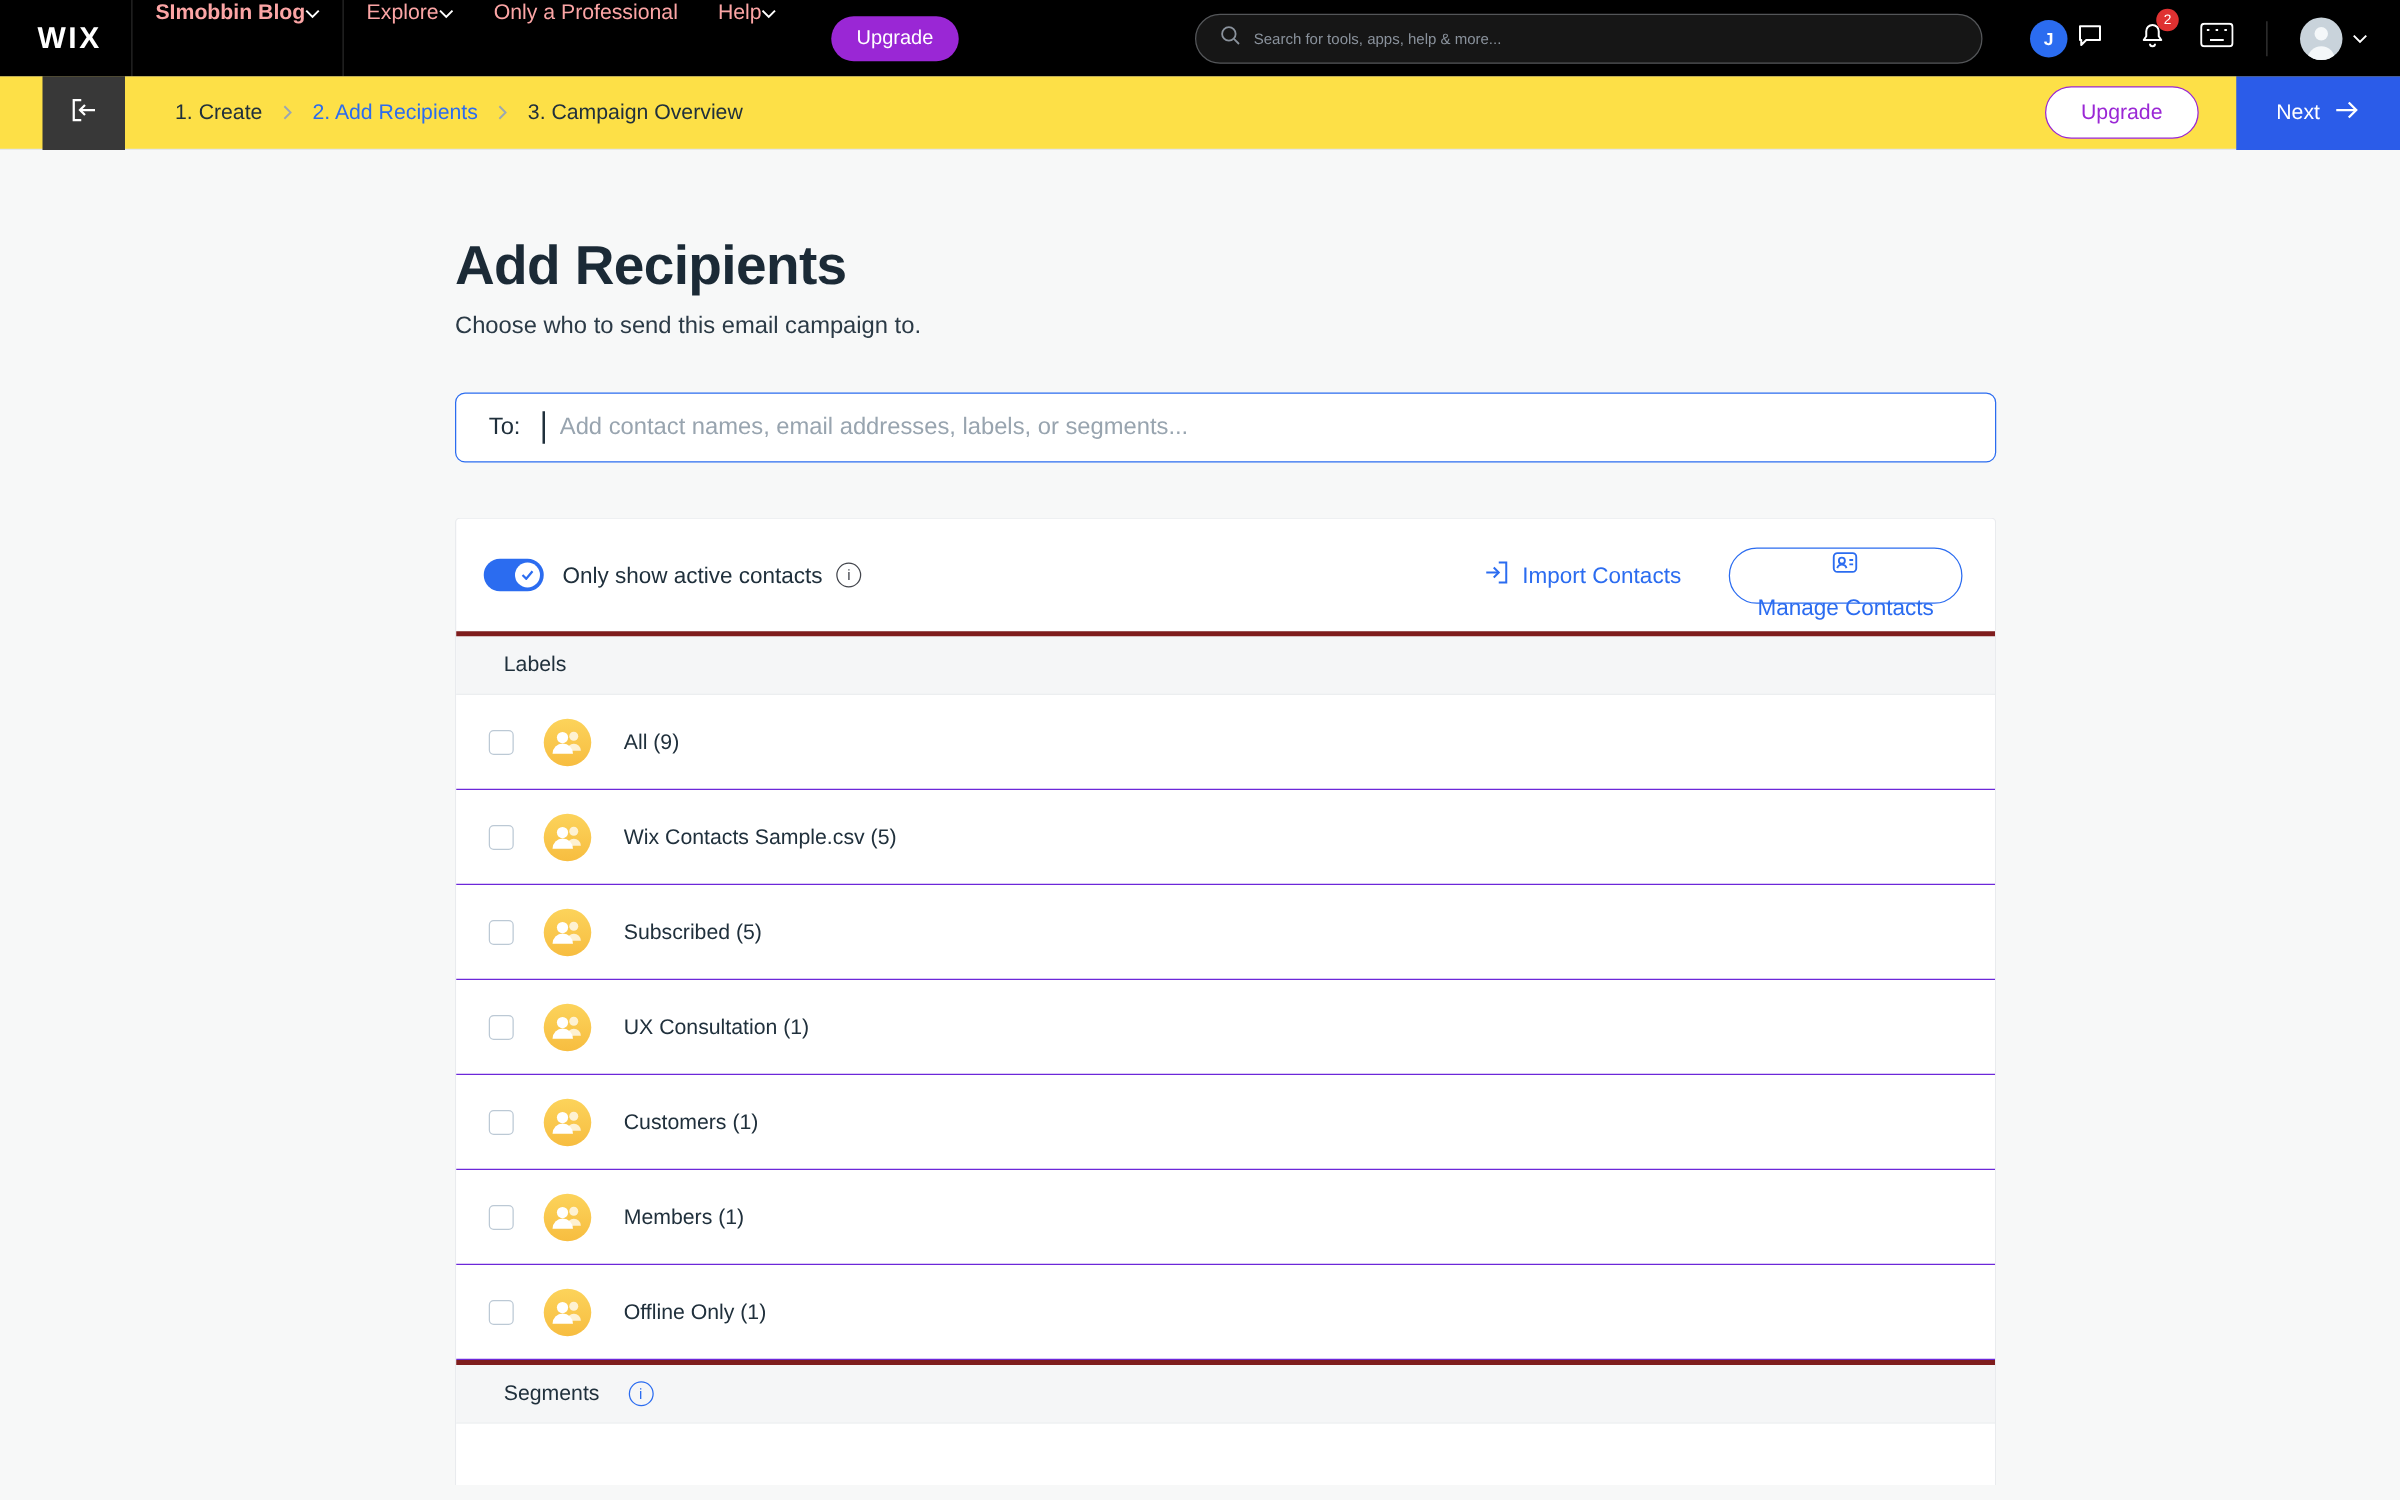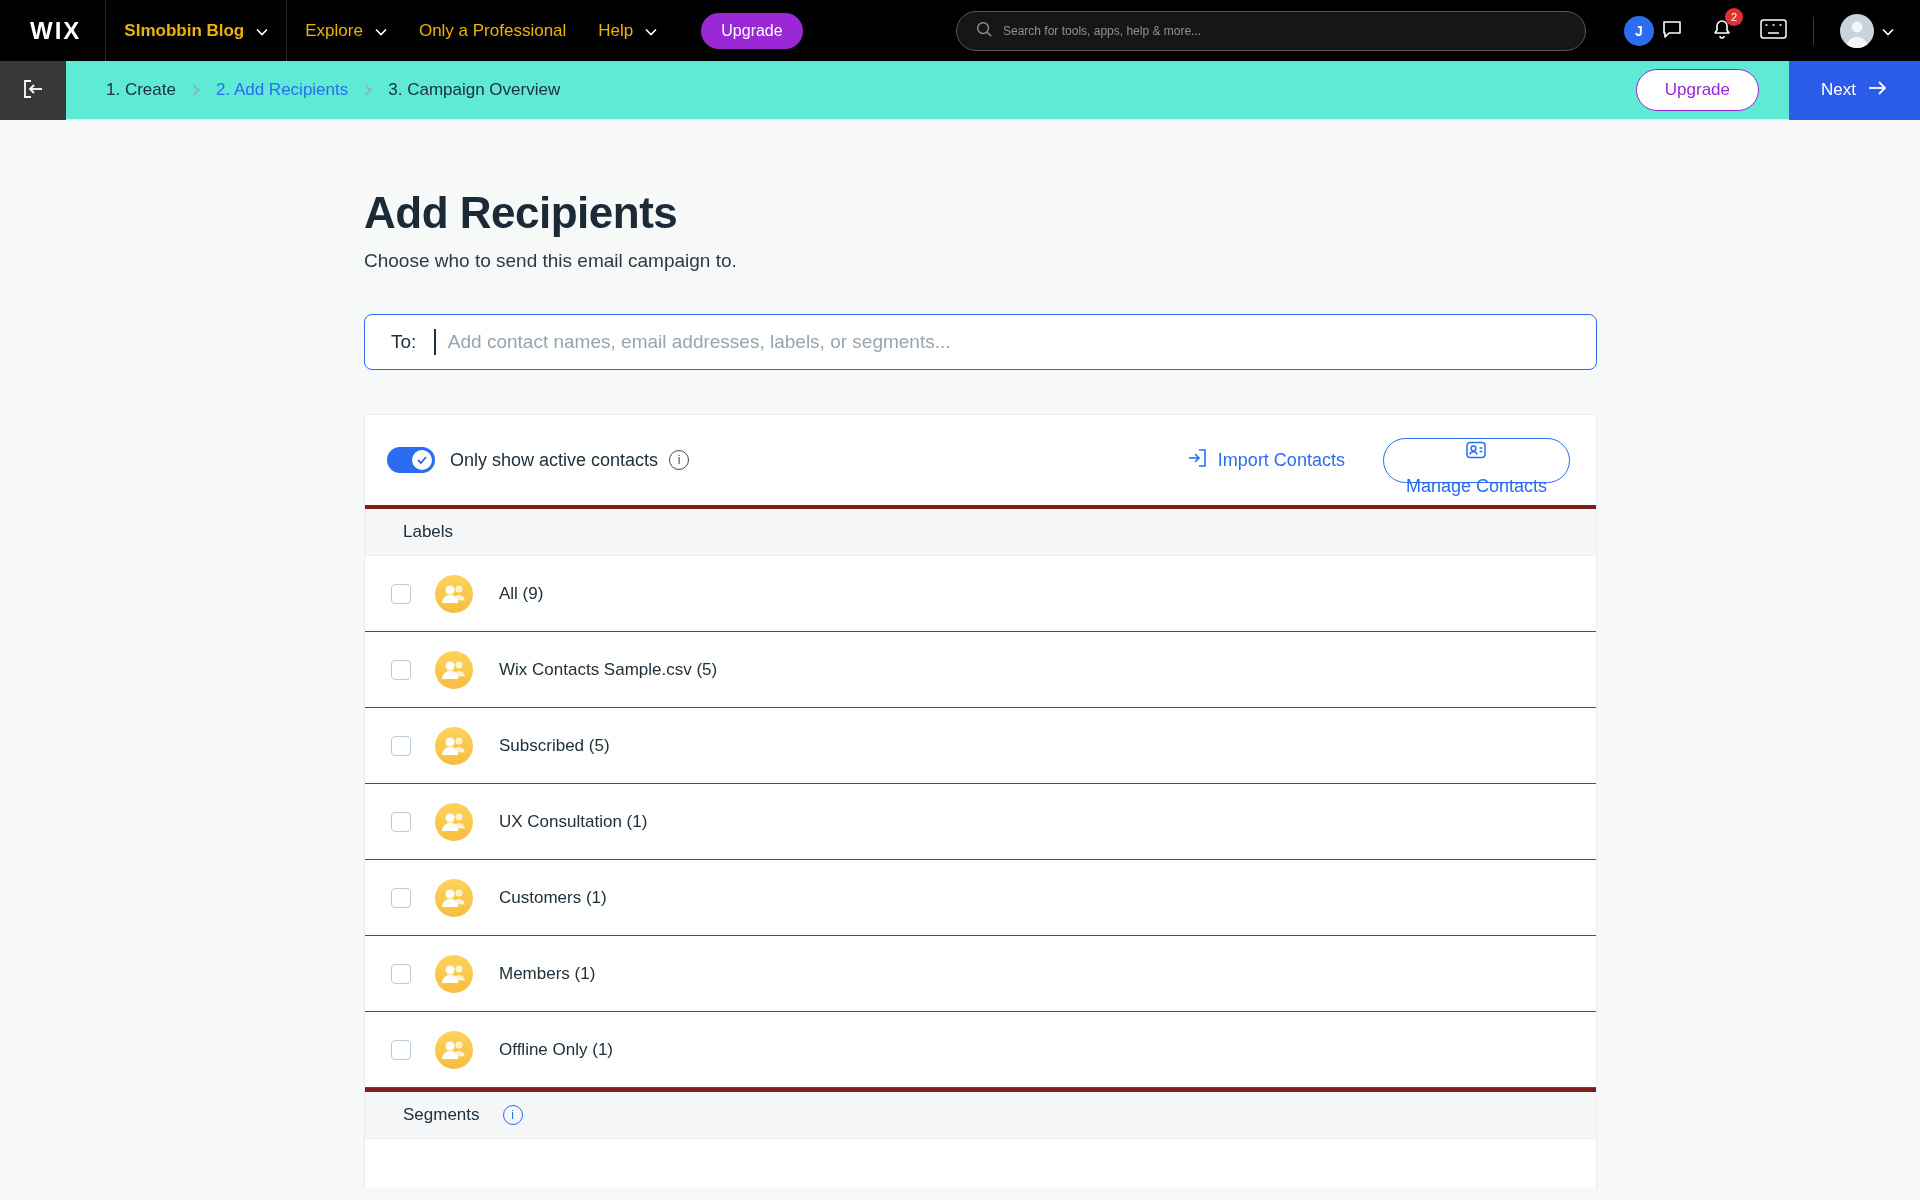--- a/index.html
+++ b/index.html
@@ -14,21 +14,21 @@
   .topbar {
     height: 61px; background: #000; display: flex; align-items: center;
     padding-left: 30px; position: relative; z-index: 5;
   }
   .wix-logo {
     color: #fff; font-weight: bold; font-size: 24px; letter-spacing: 2px;
     margin-right: 24px; cursor: pointer;
   }
   .tb-sep { width: 1px; height: 61px; background: rgba(255,255,255,0.16); }
   .tb-item {
-    display: flex; align-items: center; gap: 12px; color: #eab308;
+    display: flex; gap: 0; color: #fca5a5;
     font-size: 17px; cursor: pointer; padding: 0 18px; height: 61px;
   }
   .tb-item.site-menu span { font-weight: bold; }
   .tb-item.nolink { padding: 0 14px; }
   .upgrade-pill {
     background: #9A27D5; color: #fff; border: none; border-radius: 19px;
     font-size: 16px; font-family: inherit; padding: 9px 20px; margin-left: 26px;
     cursor: pointer;
   }
   .tb-search {
@@ -57,22 +57,22 @@
   .tb-sep2 { width: 1px; height: 28px; background: rgba(255,255,255,0.22); }
   .account-cluster { display: flex; align-items: center; gap: 8px; cursor: pointer; }
   .gray-avatar {
     width: 34px; height: 34px; border-radius: 50%; overflow: hidden;
     background: #c9d3db; display: flex; align-items: flex-end; justify-content: center;
   }
   .iconbtn { display: flex; cursor: pointer; }
 
   
   .stepbar {
-    height: 59px; background: #5eead4; border-bottom: 1px solid #e4e7ea;
-    display: flex; position: relative; z-index: 4;
+    height: 59px; background: #fde047; border-bottom: 1px solid #e4e7ea;
+    display: flex; align-items: center; position: relative; z-index: 4; padding-left: 34px;
   }
   .exit-btn {
     width: 66px; height: 59px; background: #383838; display: flex;
     align-items: center; justify-content: center; cursor: pointer; flex: none;
   }
   .steps { display: flex; align-items: center; gap: 16px; margin-left: 40px; }
   .step { font-size: 17px; color: #20303c; cursor: pointer; }
   .step.active { color: #2b6cf0; }
   .step-chev { display: flex; }
   .stepbar-right { margin-left: auto; display: flex; align-items: center; }

